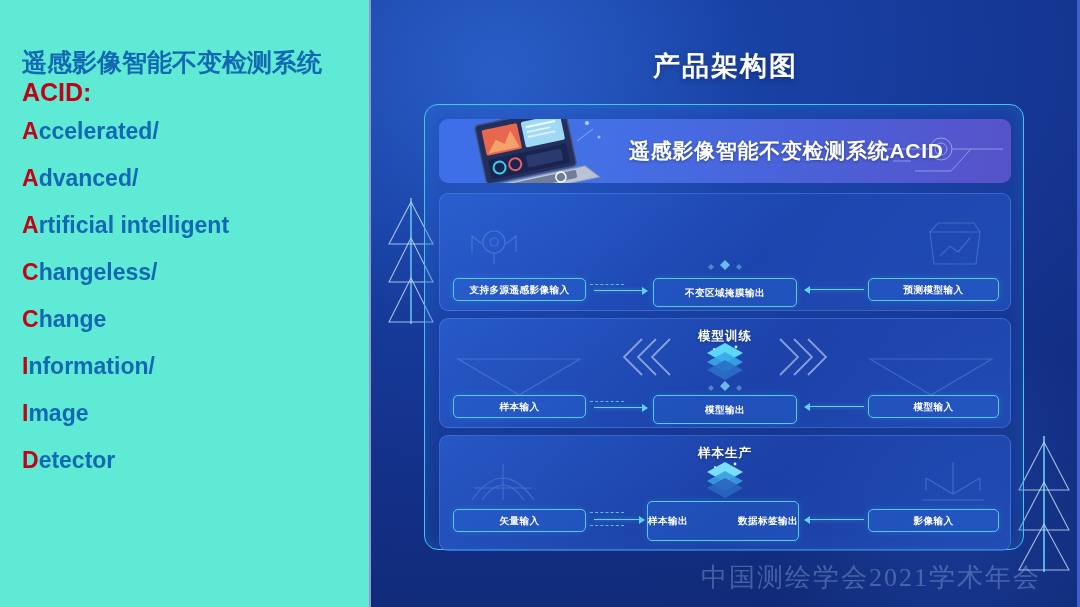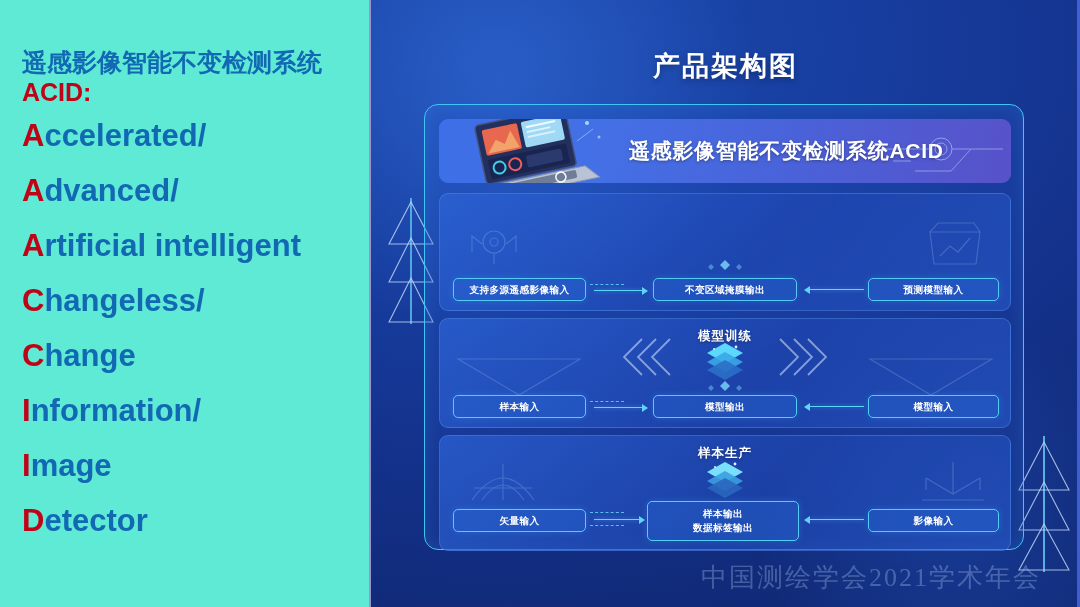--- a/index.html
+++ b/index.html
@@ -6,21 +6,21 @@
   body{width:1080px;height:607px;overflow:hidden;font-family:"Liberation Sans",sans-serif;}
   .slide{position:relative;width:1080px;height:607px;display:flex;}
 
   
   .left-panel{position:relative;width:371px;height:607px;background:#5eead4;flex:0 0 371px;
     padding:0;box-sizing:border-box;}
   .left-inner{position:absolute;left:22px;top:48px;right:8px;}
   .sys-title{font-size:25px;font-weight:bold;color:#1268b3;line-height:1.12;letter-spacing:0px;}
   .acid-label{font-size:25px;font-weight:bold;color:#c00418;line-height:1.2;margin-top:1px;}
   .acid-list{margin-top:13px;}
-  .acid-item{font-size:31px;font-weight:bold;color:#1268b3;line-height:1.0;margin-bottom:24px;white-space:nowrap;}
+  .acid-item{font-size:23px;font-weight:bold;color:#1268b3;line-height:1.0;margin-bottom:24px;white-space:nowrap;}
   .acid-item .cap{color:#c00418;}
   .panel-divider{position:absolute;right:0;top:0;width:2px;height:607px;background:#9a93cf;}
 
   
   .right-panel{position:relative;flex:1 1 auto;height:607px;overflow:hidden;
     background:
       radial-gradient(130% 95% at 18% 8%, #1c4bb0 0%, #173ea0 38%, #14328c 70%, #112a78 100%),
       #143391;}
   .rp-glow{position:absolute;left:-10%;top:-25%;width:70%;height:85%;
     background:radial-gradient(circle at 40% 45%, rgba(60,120,230,.42) 0%, rgba(40,90,200,0) 62%);}
@@ -54,24 +54,24 @@
   .sec1{top:88px;height:118px;}
   .sec2{top:213px;height:110px;}
   .sec3{top:330px;height:116px;}
   .sec-title{position:absolute;left:0;right:0;top:9px;text-align:center;color:#ffffff;
     font-size:12.5px;font-weight:bold;letter-spacing:1px;text-shadow:0 1px 3px rgba(0,0,0,.35);}
 
   .box{position:absolute;box-sizing:border-box;border:1.2px solid #53cdf8;border-radius:5px;
     background:rgba(40,105,215,.35);color:#ffffff;font-size:9.6px;font-weight:bold;
     display:flex;align-items:center;justify-content:center;text-align:center;line-height:1.45;
     letter-spacing:.4px;box-shadow:0 0 7px rgba(70,190,250,.22);}
-  .box.two-line{flex-direction:column;}
+  .box.two-line{flex-direction:row;justify-content:space-between;}
 
   .lbl-left{left:13px;width:133px;height:23px;}
-  .lbl-mid{left:213px;width:144px;height:23px;}
+  .lbl-mid{left:213px;width:144px;height:29px;}
   .lbl-mid-tall{left:207px;width:152px;height:40px;}
   .lbl-right{left:428px;width:131px;height:23px;}
 
   .row1{top:84px;} .row2{top:76px;} .row3{top:73px;}
   .row3tall{top:65px;}
 
   
   .conn{position:absolute;height:14px;}
   .ln{position:absolute;background:#5fd4fb;height:1.3px;box-shadow:0 0 4px rgba(95,212,251,.6);}
   .ln.dash{height:0;border-top:1.4px dashed #5fd4fb;background:none;box-shadow:none;opacity:.85;}

